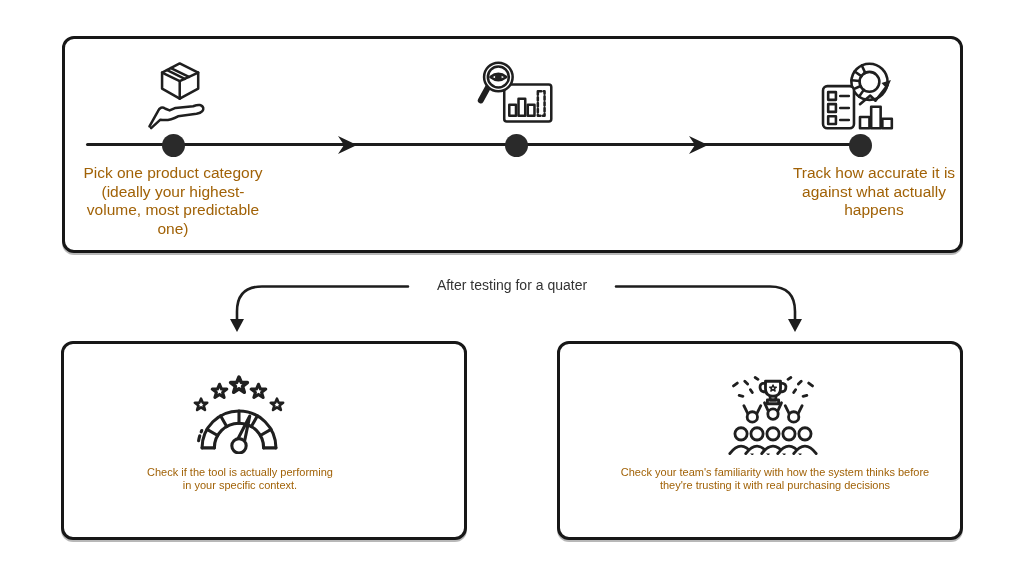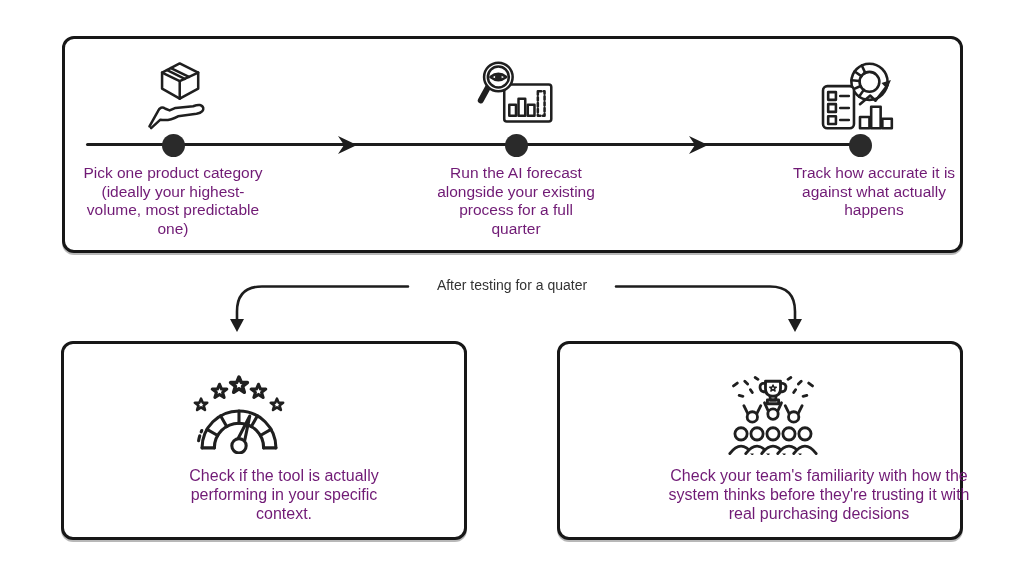--- a/index.html
+++ b/index.html
@@ -10,23 +10,23 @@
   .panel{
     position:absolute;background:#ffffff;border:3px solid #171717;
     border-radius:12px;box-shadow:0 2px 0 rgba(0,0,0,0.28);
   }
   #top-panel{left:62px;top:36px;width:895px;height:211px;}
   #bottom-left-panel{left:61px;top:341px;width:400px;height:193px;}
   #bottom-right-panel{left:557px;top:341px;width:400px;height:193px;}
   .timeline-line{position:absolute;left:86px;top:143px;width:774px;height:3px;background:#1d1d1d;border-radius:2px;}
   .timeline-dot{position:absolute;width:23px;height:23px;border-radius:50%;background:#2a2a2a;top:133.5px;}
   .step-caption,.panel-caption{
-    position:absolute;text-align:center;font-size:15.5px;line-height:1.2;color:#701a75;
+    position:absolute;text-align:center;font-size:15.5px;line-height:1.2;color:#a16207;
   }
-  .panel-caption{font-size:16px;margin-left:44px;}
+  .panel-caption{font-size:11px;}
   .icon{position:absolute;}
   #connector-label{
     position:absolute;left:0;top:277px;width:1024px;text-align:center;
     font-size:14px;color:#333333;
   }
   svg.overlay{position:absolute;left:0;top:0;width:1024px;height:576px;pointer-events:none;}
   .ico{stroke:#1f1f1f;fill:none;stroke-width:3;stroke-linecap:round;stroke-linejoin:round;}
 </style>
 </head>
 <body>
@@ -78,21 +78,20 @@
       <path d="M27 46.5 h10 M27 60.5 h10 M27 74.5 h10"></path>
       <rect x="50" y="71" width="11" height="13" fill="#ffffff"></rect>
       <rect x="63" y="59" width="11" height="25" fill="#ffffff"></rect>
       <rect x="76" y="73" width="11" height="11" fill="#ffffff"></rect>
       <path d="M50 56 L62 46 L68 52 L82 34"></path>
       <path d="M86 28 L75 31.5 L81.5 38.5 Z" fill="#1f1f1f" stroke="none"></path>
     </g>
   </svg>
 
   <div class="step-caption" style="left:83px;top:164px;width:180px;">Pick one product category (ideally your highest-volume, most predictable one)</div>
-  <div class="step-caption" style="left:436px;top:164px;width:160px;">Run the AI forecast alongside your existing process for a full quarter</div>
   <div class="step-caption" style="left:789px;top:164px;width:170px;">Track how accurate it is against what actually happens</div>
 
   <div id="connector-label">After testing for a quater</div>
 
   <svg class="overlay">
     <g fill="#1d1d1d" stroke="none">
       <polygon points="338,136 357,145 338,154 344,145"></polygon>
       <polygon points="689,136 708,145 689,154 695,145"></polygon>
       <polygon points="230,319 244,319 237,332"></polygon>
       <polygon points="788,319 802,319 795,332"></polygon>

